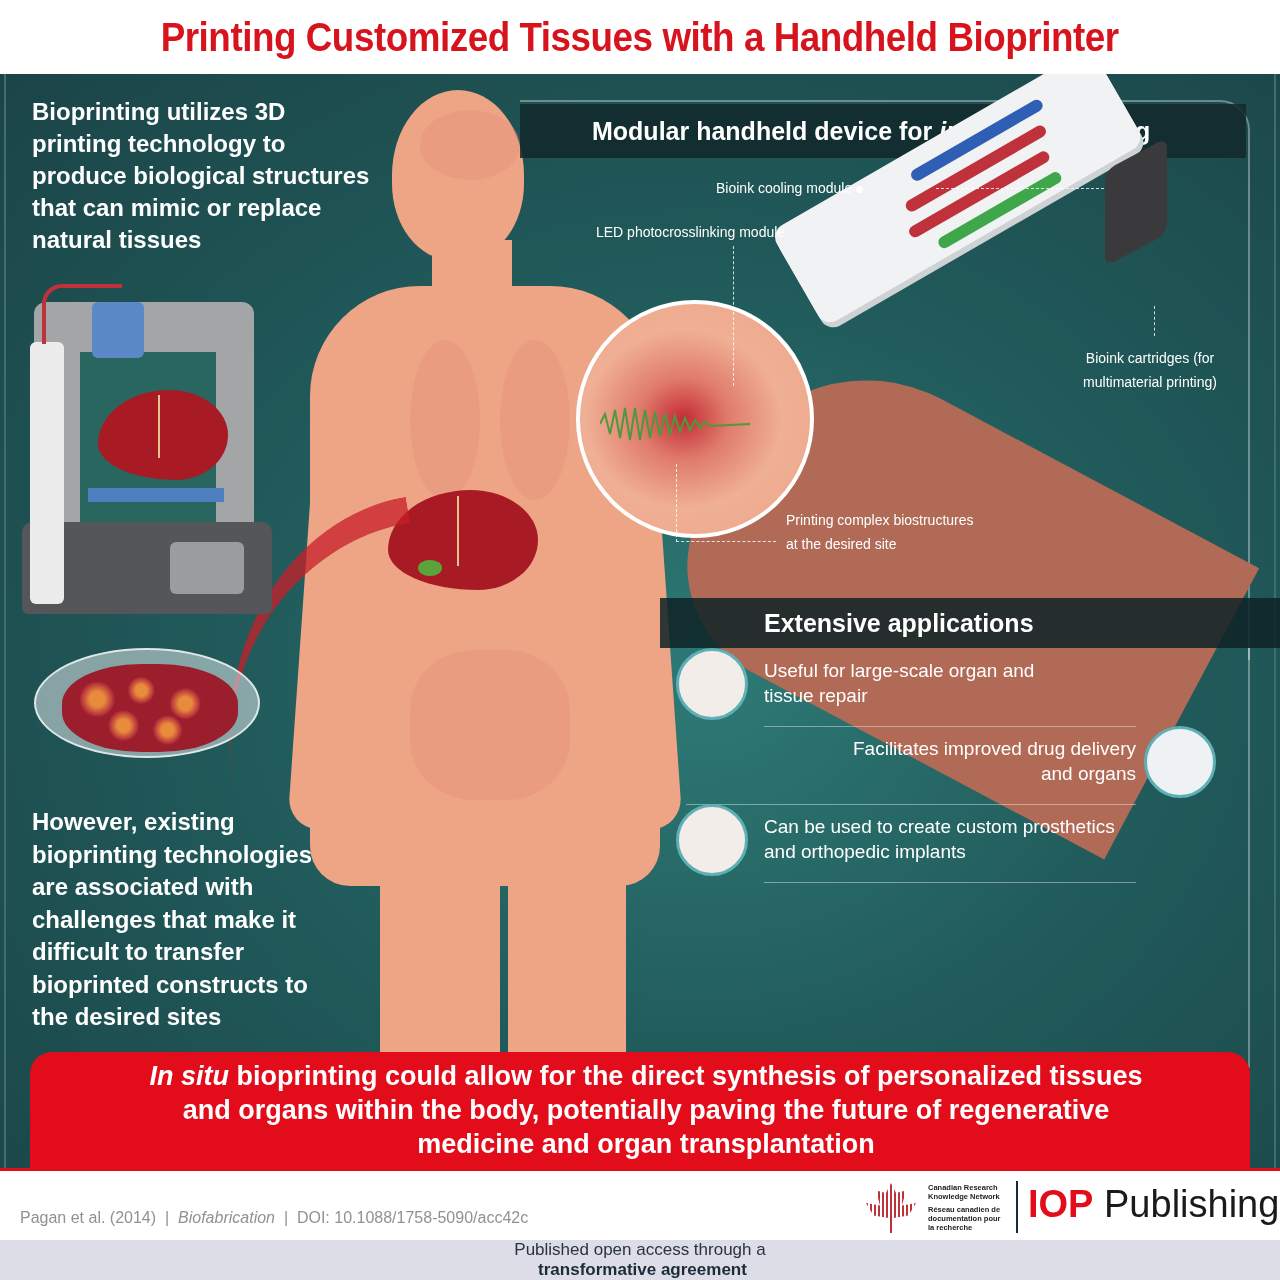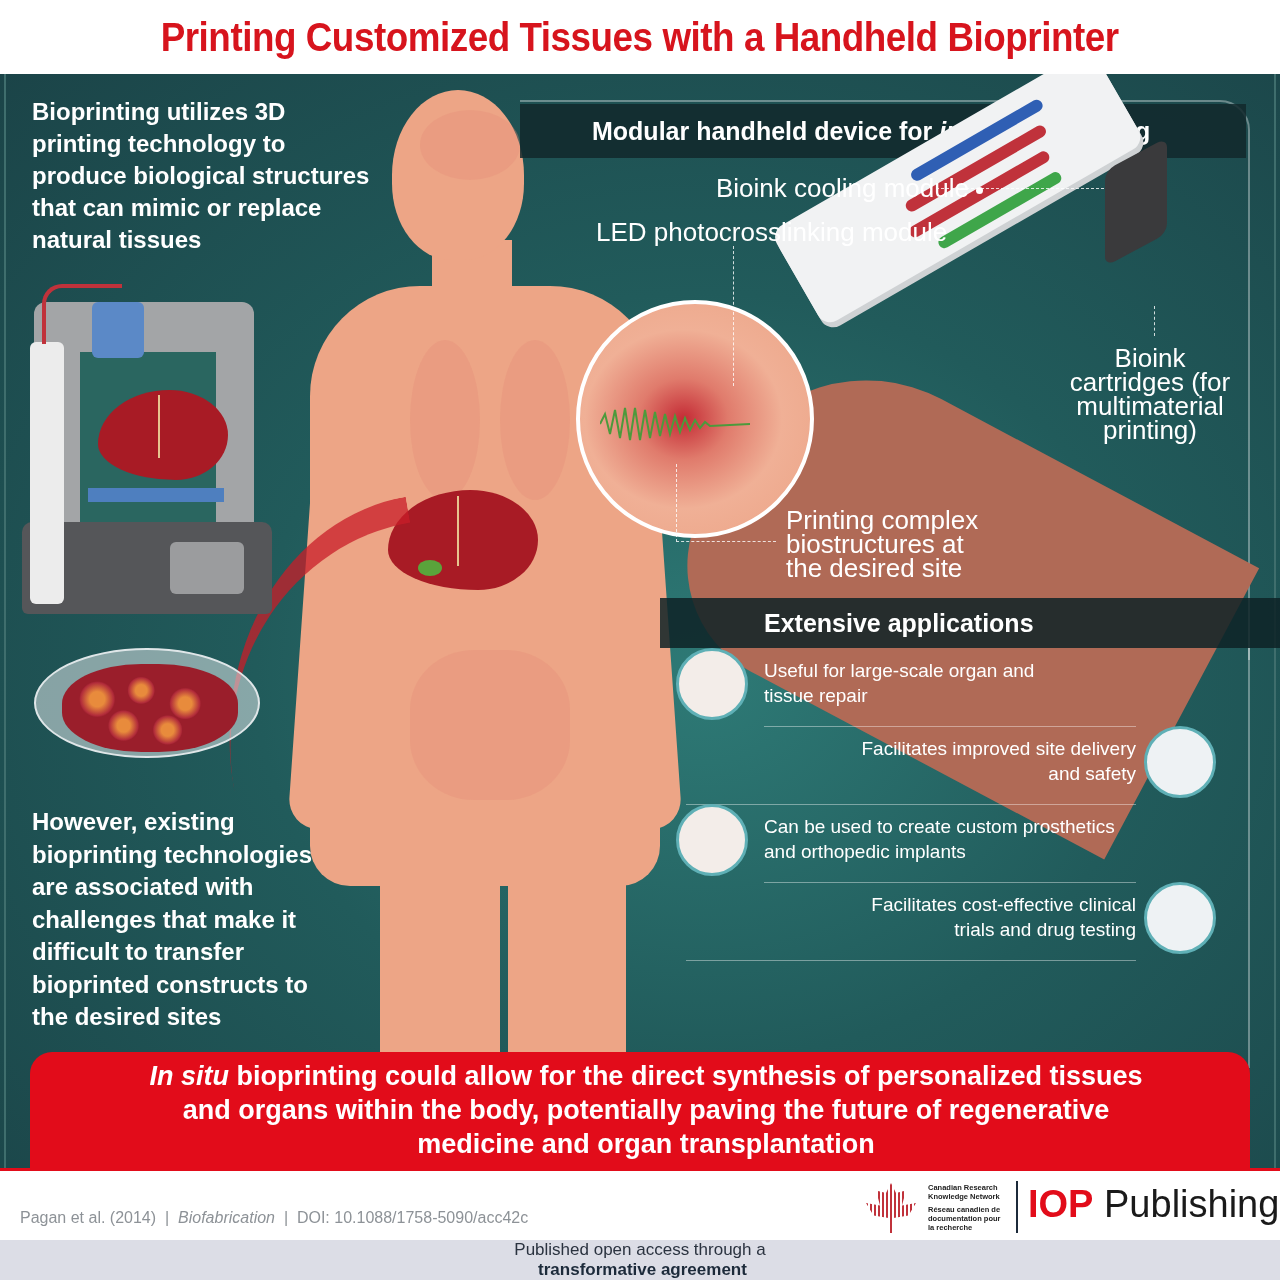--- a/index.html
+++ b/index.html
@@ -47,21 +47,21 @@
   .body-fig .leg-r { position: absolute; left: 208px; top: 700px; width: 118px; height: 380px; background: #eda586; }
   .organ-faint { position:absolute; background: rgba(230,140,120,0.35); border-radius: 50%; }
 
   .arrow { position: absolute; left: 210px; top: 440px; width: 220px; height: 260px; border-top: 26px solid rgba(200,30,40,0.75); border-radius: 100% 0 0 0; transform: rotate(-10deg); }
 
   
   .device-panel { position: absolute; left: 520px; top: 26px; width: 730px; height: 560px; border: 2px solid rgba(255,255,255,0.35); border-left: none; border-bottom:none; border-radius: 0 30px 0 0; }
   .device-header { position: absolute; left: 520px; top: 30px; width: 726px; height: 54px; background: rgba(18,40,44,0.85); display:flex; align-items:center; padding-left: 72px; }
   .device-header span { color: #fff; font-weight: 700; font-size: 25px; }
 
-  .label { position: absolute; color: #fff; font-size: 26px; line-height: 24px; }
+  .label { position: absolute; color: #fff; font-size: 14px; line-height: 24px; }
   .dot { display:inline-block; width: 7px; height: 7px; background:#fff; border-radius:50%; vertical-align: middle; }
   .dotted { position:absolute; border-color: rgba(255,255,255,0.8); border-style: dashed; border-width: 0; }
 
   .zoom-circle { position: absolute; left: 576px; top: 226px; width: 238px; height: 238px; border-radius: 50%; border: 4px solid #fff;
     background: radial-gradient(ellipse at 45% 50%, #c42b35 0%, #e07b6c 25%, #f0b096 55%, #eba385 100%); overflow:hidden; }
   .wave { position:absolute; left: 20px; top: 100px; width: 150px; height: 40px; }
 
   .pen { position: absolute; left: 770px; top: 158px; width: 370px; height: 110px; background: #f1f2f3; border-radius: 14px; transform: rotate(-30deg); transform-origin: left top; box-shadow: 0 6px 0 #cfd2d4; }
   .pen .stripe { position:absolute; height: 12px; border-radius: 6px; }
   .pen-cap { position:absolute; left: 1105px; top: 80px; width: 62px; height: 96px; background: #3a3a3c; border-radius: 10px; transform: skewY(-28deg); }
@@ -189,33 +189,28 @@
   </div>
   <div class="apps-vline"></div>
 
   <div class="app-item left" style="top:574px;">
     <div class="icon-circle"></div>
     <div class="txt" style="width:300px;">Useful for large-scale organ and tissue repair</div>
     <div class="rule"></div>
   </div>
   <div class="app-item right" style="top:652px;">
     <div class="icon-circle" style="background:#eef2f4;"></div>
-    <div class="txt" style="width:300px;">Facilitates improved site delivery and safety</div>
+    <div class="txt" style="width:300px;">Facilitates improved drug delivery and organs</div>
     <div class="rule"></div>
   </div>
   <div class="app-item left" style="top:730px;">
     <div class="icon-circle"></div>
     <div class="txt" style="width:360px;">Can be used to create custom prosthetics and orthopedic implants</div>
     <div class="rule"></div>
   </div>
-  <div class="app-item right" style="top:808px;">
-    <div class="icon-circle" style="background:#eef2f4;"></div>
-    <div class="txt" style="width:300px;">Facilitates cost-effective clinical trials and drug testing</div>
-    <div class="rule"></div>
-  </div>
 
   <div class="banner">
     <p><i>In situ</i><span> bioprinting could allow for the direct synthesis of personalized tissues and organs within the body, potentially paving the future of regenerative medicine and organ transplantation</span></p>
   </div>
 </div>
 
 <div class="footer">
   <div class="cite-meta">
     <span>Pagan et al. (2014)</span> &nbsp;|&nbsp; <i>Biofabrication</i> &nbsp;|&nbsp; <span>DOI: 10.1088/1758-5090/acc42c</span>
   </div>

